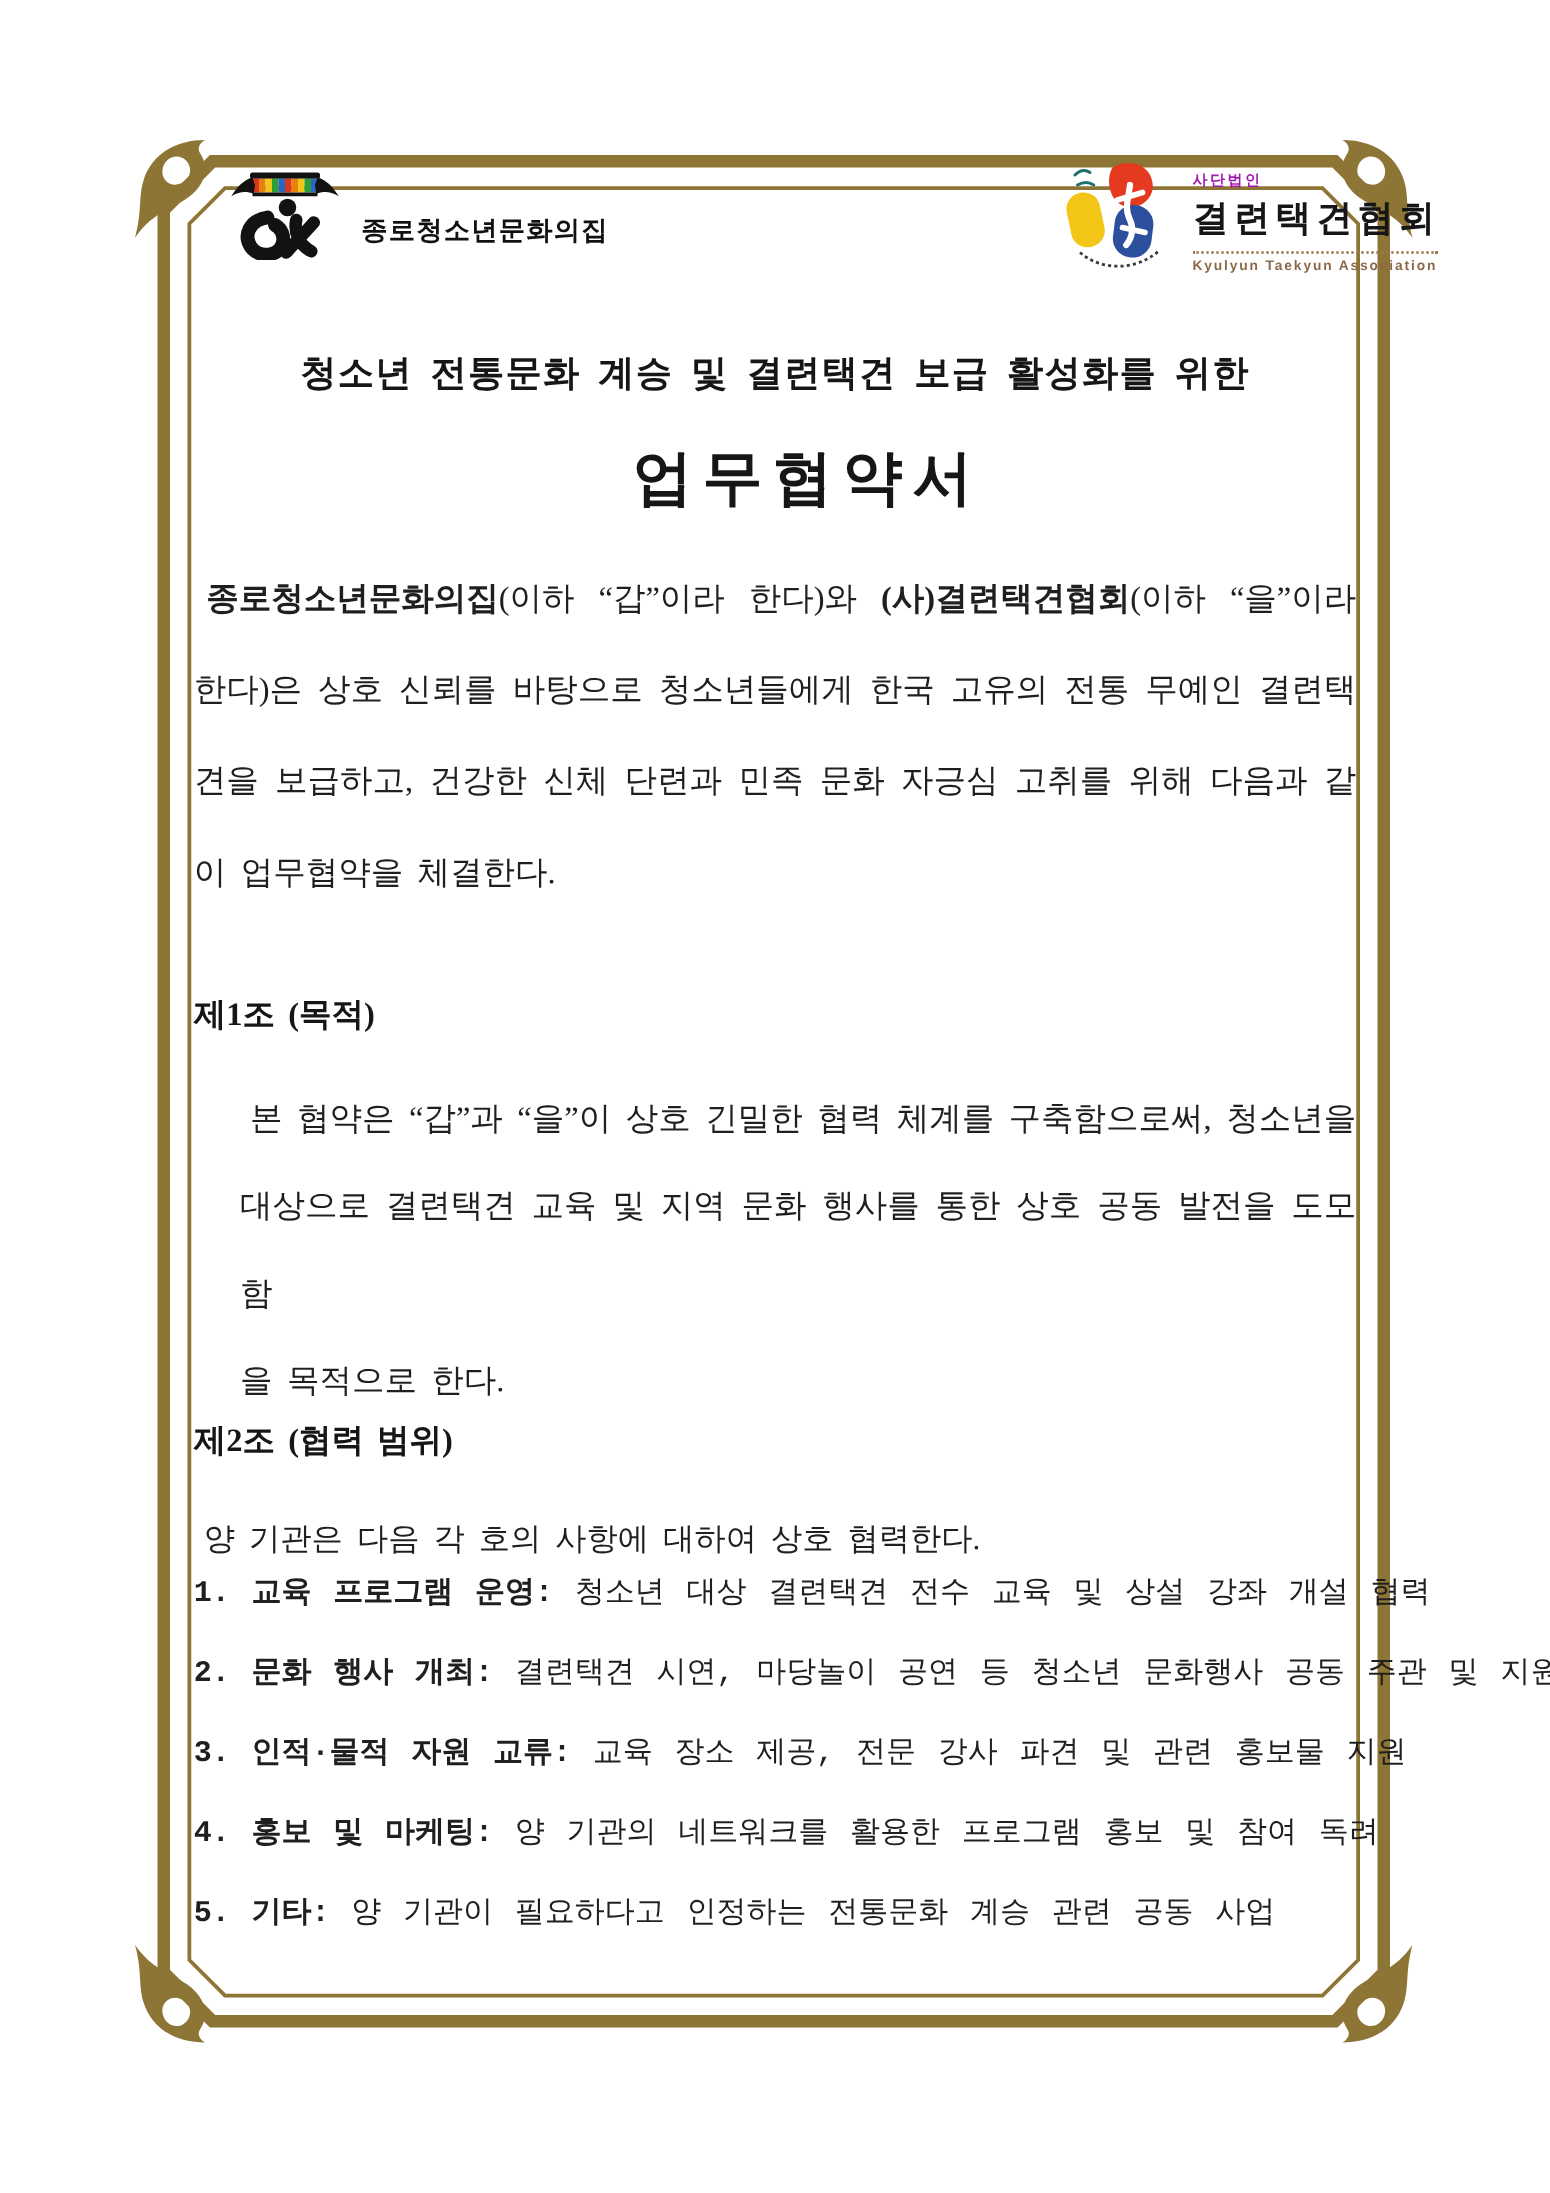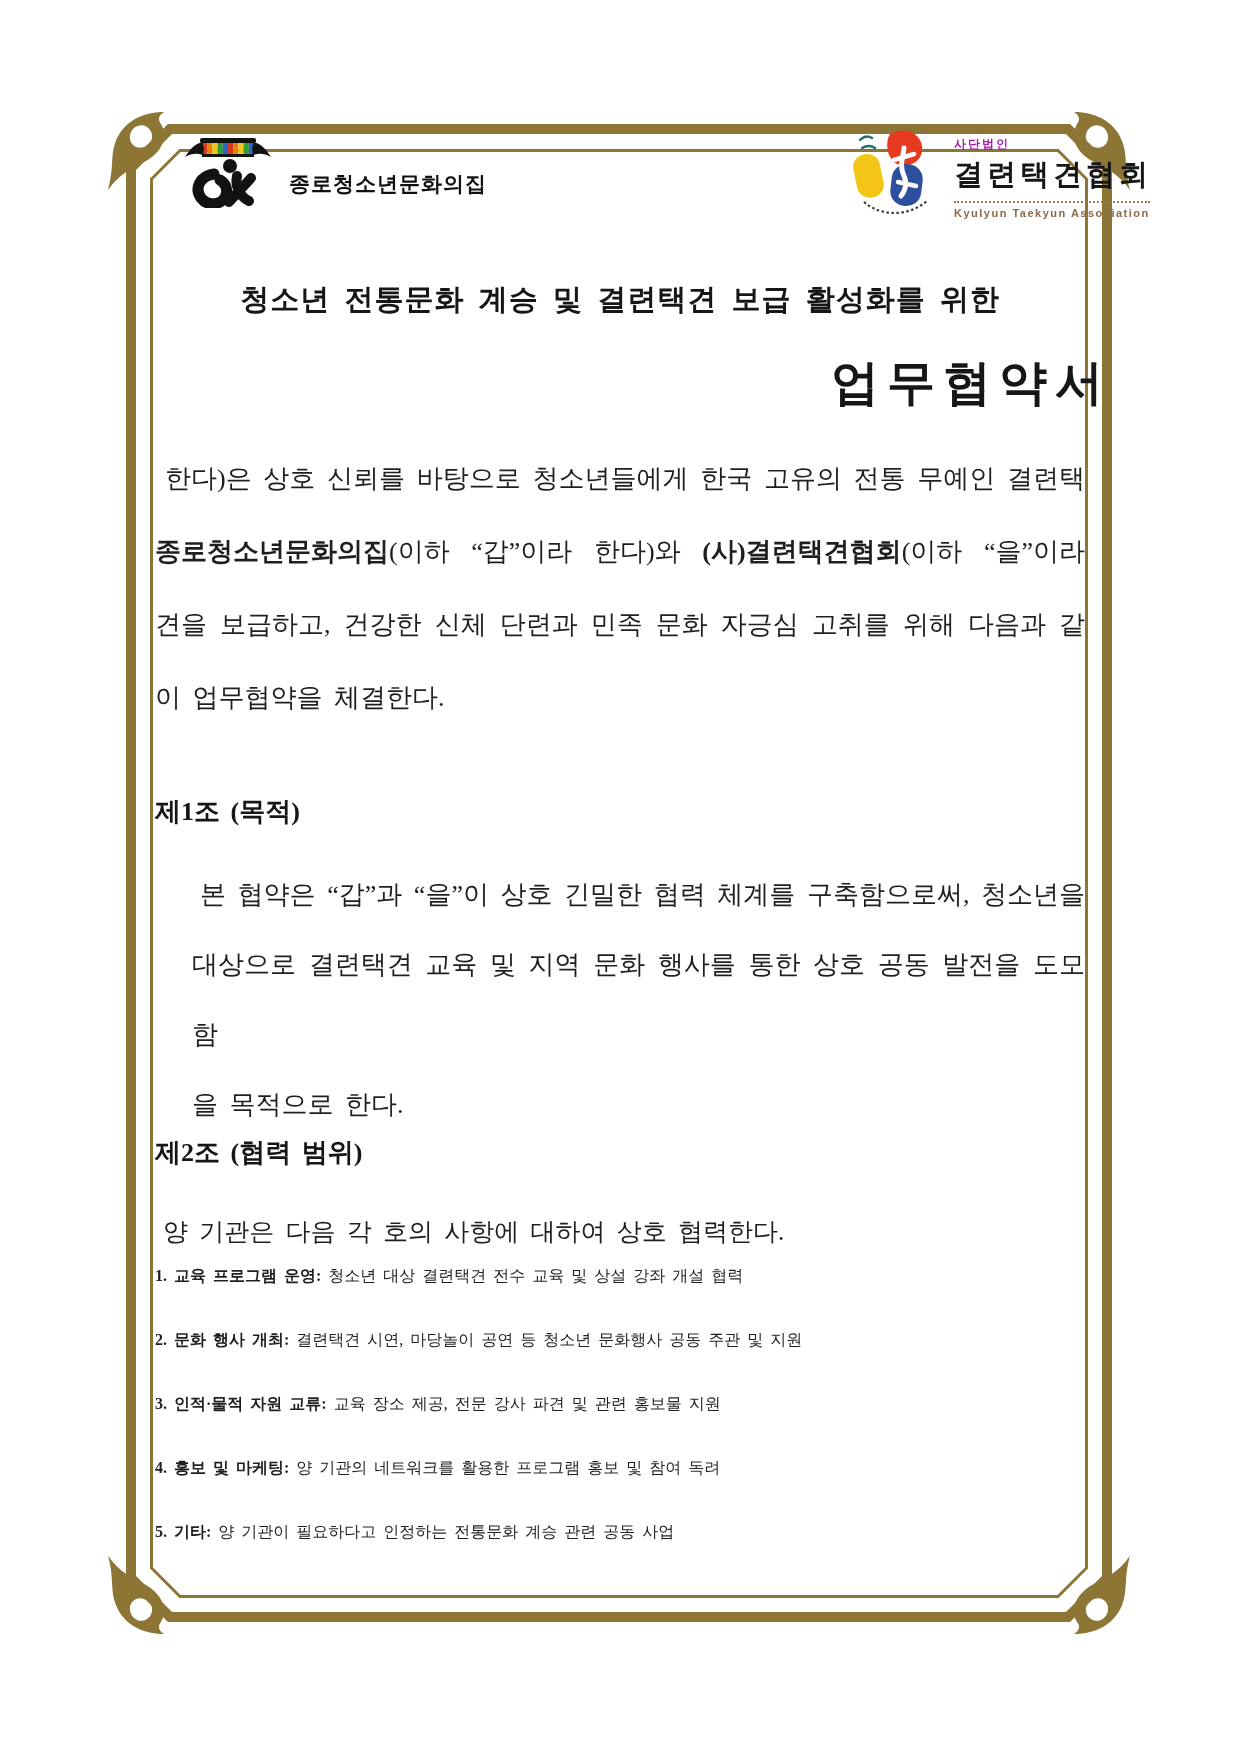--- a/index.html
+++ b/index.html
@@ -42,21 +42,21 @@
   .logo-right .org-eng{font-size:11px;font-weight:bold;color:#8a6a4a;letter-spacing:1.5px;}
 
   
   .subtitle{
     position:absolute;left:155px;top:277px;width:930px;
     text-align:center;font-size:29px;font-weight:bold;
     letter-spacing:1px;line-height:44px;word-spacing:6px;color:#161616;
   }
   .main-title{
     position:absolute;left:181px;top:352px;width:930px;
-    text-align:right;font-size:48px;font-weight:bold;
+    text-align:center;font-size:48px;font-weight:bold;
     letter-spacing:8px;line-height:62px;color:#161616;
   }
 
   
   .body-block{position:absolute;left:155px;width:930px;}
   .body-line{
     font-size:26px;line-height:73px;word-spacing:5px;
     white-space:nowrap;
   }
   .body-line.jf{
@@ -73,21 +73,21 @@
   #article1-body{top:860px;}
   #article1-body .body-line{line-height:70px;margin-left:37px;}
   #article1-body .body-line:first-child{text-indent:8px;}
   #article2-heading{top:1122px;margin-top:11px;}
   .lead-line{
     position:absolute;left:155px;width:930px;top:1180px;
     font-size:25px;line-height:40px;word-spacing:5px;padding-left:8px;margin-top:32px;
   }
   #article2-items{top:1244px;}
   .list-item{
-    font-size:16px;line-height:64px;word-spacing:3px;white-space:nowrap;
+    font-size:24px;line-height:64px;word-spacing:3px;white-space:nowrap;font-family:Liberation Mono, monospace;
   }
   .list-item .num{font-weight:bold;}
   .list-item .lbl{font-weight:bold;}
   .seg-b{font-weight:bold;}
 </style>
 </head>
 <body>
 
 <div class="page">
 
@@ -162,22 +162,22 @@
       <div class="org-name">결련택견협회</div>
       <div class="divider"></div>
       <div class="org-eng">Kyulyun Taekyun Association</div>
     </div>
   </div>
 
   <div class="subtitle">청소년 전통문화 계승 및 결련택견 보급 활성화를 위한</div>
   <div class="main-title">업무협약서</div>
 
   <div id="intro-paragraph" class="body-block">
+      <div class="body-line jf"><span class="seg-b">종로청소년문화의집</span><span class="seg-n">(이하 “갑”이라 한다)와 </span><span class="seg-b">(사)결련택견협회</span><span class="seg-n">(이하 “을”이라</span></div>
       <div class="body-line jf"><span class="seg-n">한다)은 상호 신뢰를 바탕으로 청소년들에게 한국 고유의 전통 무예인 결련택</span></div>
-      <div class="body-line jf"><span class="seg-b">종로청소년문화의집</span><span class="seg-n">(이하 “갑”이라 한다)와 </span><span class="seg-b">(사)결련택견협회</span><span class="seg-n">(이하 “을”이라</span></div>
       <div class="body-line jf"><span class="seg-n">견을 보급하고, 건강한 신체 단련과 민족 문화 자긍심 고취를 위해 다음과 같</span></div>
       <div class="body-line"><span class="seg-n">이 업무협약을 체결한다.</span></div>
     </div>
 
   <div id="article1-heading" class="article-heading">제1조 (목적)</div>
   <div id="article1-body" class="body-block">
       <div class="body-line jf">본 협약은 “갑”과 “을”이 상호 긴밀한 협력 체계를 구축함으로써, 청소년을</div>
       <div class="body-line jf">대상으로 결련택견 교육 및 지역 문화 행사를 통한 상호 공동 발전을 도모함</div>
       <div class="body-line">을 목적으로 한다.</div>
     </div>

